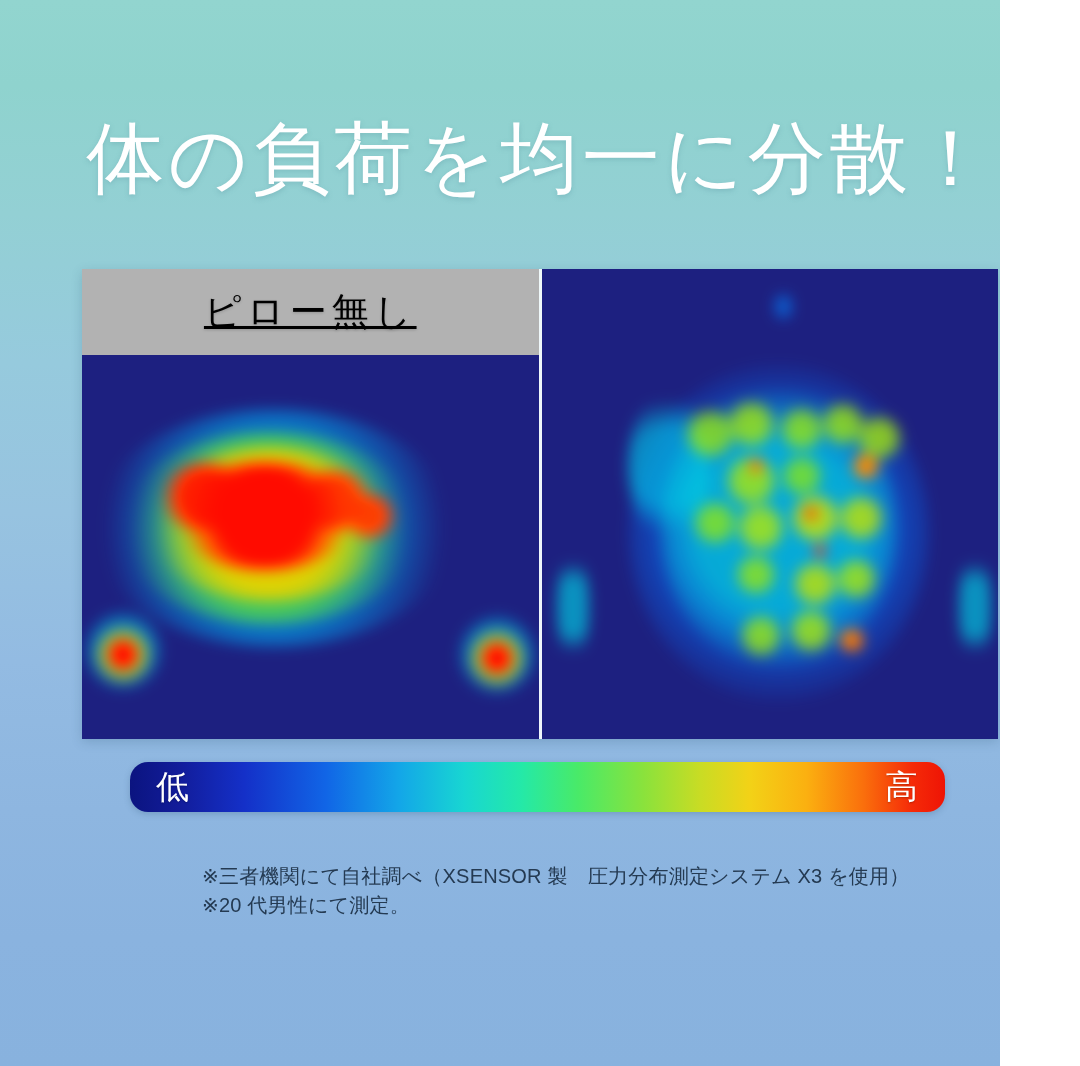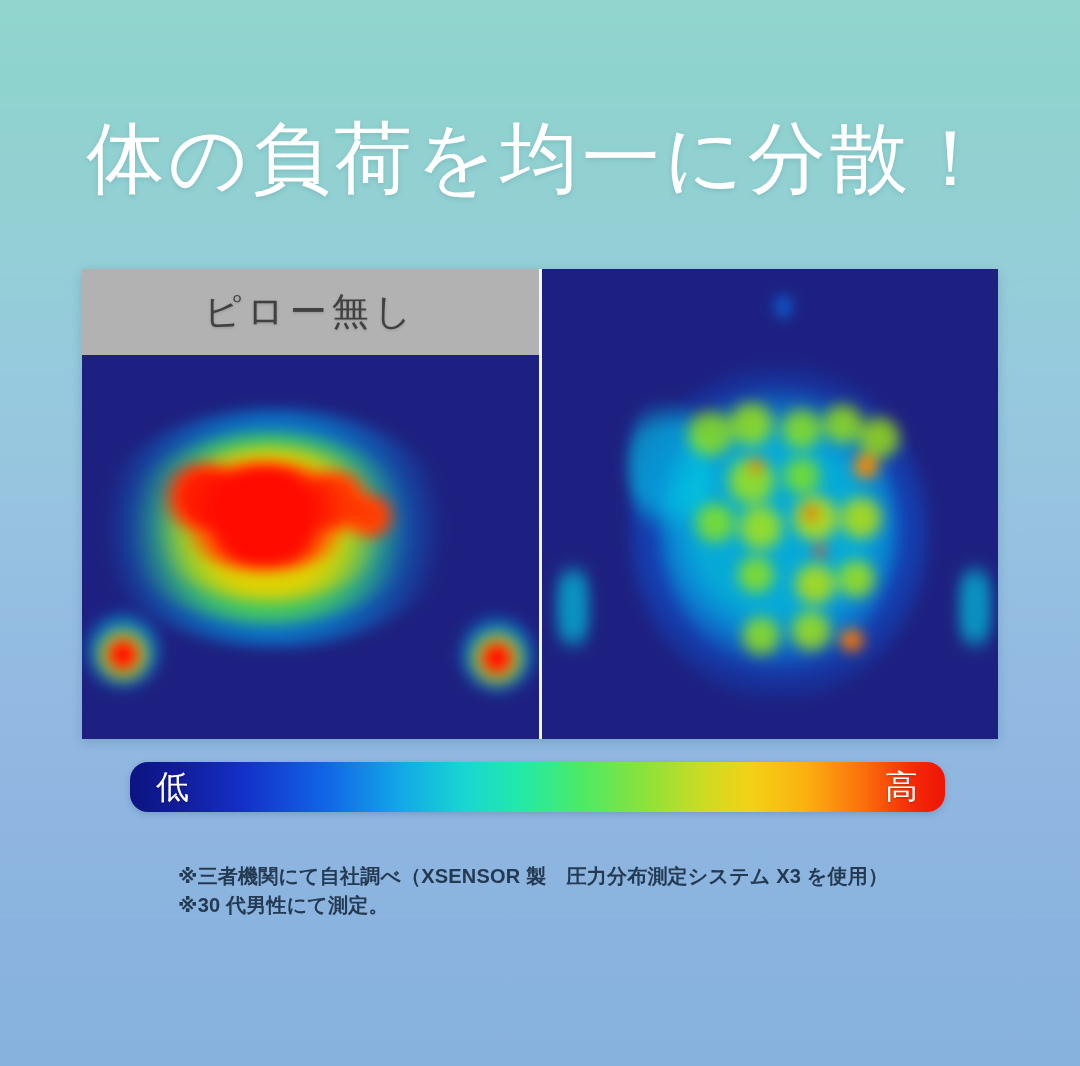--- a/index.html
+++ b/index.html
@@ -9,33 +9,34 @@
   }
   body {
     width: 1080px;
     height: 1066px;
     overflow: hidden;
     font-family: "Liberation Sans", "DejaVu Sans", sans-serif;
   }
 
   #poster {
     position: relative;
-    width: 1080px;
+    width: 956px;
     height: 1066px;
     background: linear-gradient(180deg,
       #92d5cf 0%,
       #8fd3ce 8%,
       #93d0d4 20%,
       #96cadd 34%,
       #97c3e0 48%,
       #93bbe2 62%,
       #8eb6e0 76%,
       #8ab3df 88%,
       #88b2de 100%);
     overflow: hidden;
+    padding-left: 44px;
   }
 
   
   #title {
     position: absolute;
     left: 0;
     top: 112px;
     width: 1080px;
     text-align: center;
     color: #ffffff;
@@ -67,25 +68,26 @@
     overflow: hidden;
   }
   .panel + .panel { border-left: 3px solid rgba(255,255,255,0.85); }
 
   .panel-header {
     height: 86px;
     flex: 0 0 86px;
     display: flex;
     align-items: center;
     justify-content: center;
-    color: #404040;
+    color: #000000;
     font-size: 37px;
     letter-spacing: 5px;
     white-space: nowrap;
     text-shadow: 0 1px 3px rgba(0,0,0,0.18);
+    text-decoration: underline;
   }
   .panel-header.no-pillow { background: #b2b2b2; }
   .panel-header.with-pillow { background: #fc8b91; }
 
   .heatmap {
     position: relative;
     flex: 1 1 auto;
     background: #1d2080;
     overflow: hidden;
   }
@@ -134,28 +136,27 @@
     font-size: 33px;
     letter-spacing: 1px;
     text-shadow: 0 1px 2px rgba(0,0,0,0.25);
   }
   .legend-label.low  { left: 26px; }
   .legend-label.high { right: 26px; }
 
   
   #footnotes {
     position: absolute;
-    left: 178px;
+    left: 202px;
     top: 862px;
     width: 830px;
     color: #243a52;
     font-size: 20px;
     line-height: 29px;
     letter-spacing: 0.2px;
-    font-weight: bold;
   }
   #footnotes .note { white-space: nowrap; }
 </style>
 </head>
 <body>
 
 <div id="poster">
 
   <div id="title">体の負荷を均一に分散！</div>
 
@@ -218,16 +219,16 @@
 
   </div>
 
   <div id="legend">
     <span class="legend-label low">低</span>
     <span class="legend-label high">高</span>
   </div>
 
   <div id="footnotes">
     <div class="note">※三者機関にて自社調べ（XSENSOR 製　圧力分布測定システム X3 を使用）</div>
-    <div class="note">※30 代男性にて測定。</div>
+    <div class="note">※20 代男性にて測定。</div>
   </div>
 
 </div>
 
 </body></html>

